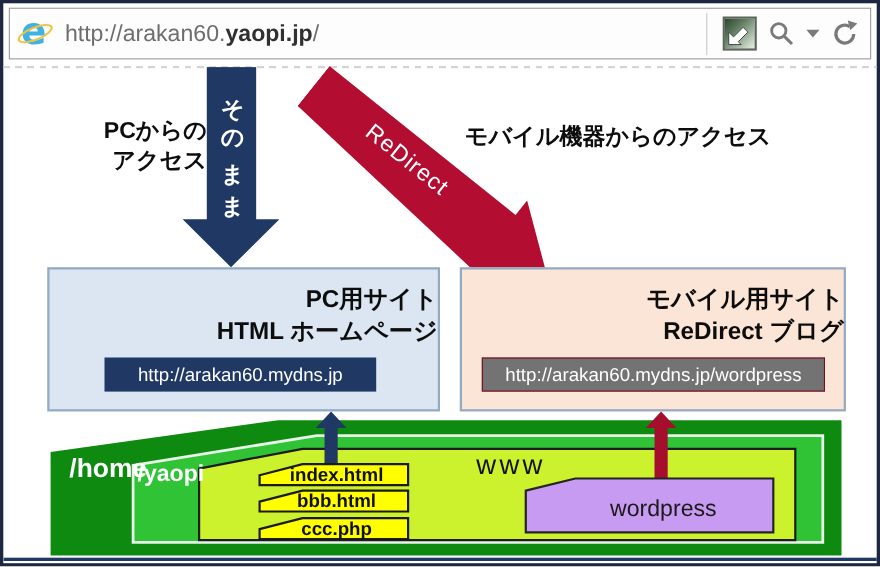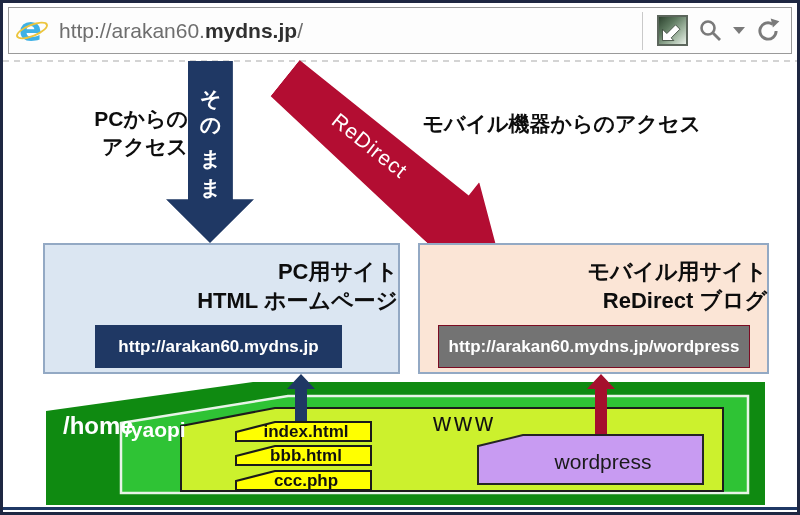--- a/index.html
+++ b/index.html
@@ -70,40 +70,40 @@
     position:absolute;inset:0;padding-right:54px;box-sizing:border-box;
     display:flex;align-items:center;justify-content:center;
     color:#fff;font-size:21px;letter-spacing:1px;
   }
   
   .site-box{position:absolute;top:240px;height:131px;box-sizing:border-box;border:2px solid #93a9c4;}
   .site-box.pc{left:40px;width:357px;background:#dbe6f2;}
   .site-box.mobile{left:415px;width:351px;background:#fbe5d6;}
   .site-title{margin:12px 0 0 30px;font-size:22px;font-weight:bold;color:#0d0d0d;line-height:29px;text-align:right;}
   .url-pill{
-    position:absolute;top:80px;height:43px;display:flex;align-items:center;justify-content:center;
-    color:#fff;font-size:17px;font-weight:bold;white-space:nowrap;
+    position:absolute;top:80px;height:31px;display:flex;align-items:center;justify-content:center;
+    color:#fff;font-size:17px;font-weight:normal;white-space:nowrap;
   }
   .url-pill.pc{left:50px;width:247px;background:#1f3864;}
   .url-pill.mobile{left:18px;width:312px;background:#737373;border:1px solid #7c0b22;box-sizing:border-box;}
   
   .fs-svg{position:absolute;left:0;top:370px;width:800px;height:140px;}
   .fs-label{font-family:"Liberation Sans",sans-serif;}
 </style>
 </head>
 <body>
 
 <div class="frame">
 
   <div class="addressbar">
     <span class="ie-logo">
       <span class="e">e</span>
       <span class="ring"></span>
     </span>
-    <span class="url-text"><span>http://arakan60.</span><span class="bold">mydns.jp</span><span>/</span></span>
+    <span class="url-text"><span>http://arakan60.</span><span class="bold">yaopi.jp</span><span>/</span></span>
     <span class="bar-right">
       <span class="separator"></span>
       <span class="page-icon icon-btn">
         <svg width="31" height="31" viewBox="0 0 31 31">
           <polygon points="4,27 4,14 9,19 19,9 24,14 14,24 17,27" fill="#ffffff" stroke="#3a463a" stroke-width="1"></polygon>
         </svg>
       </span>
       <span class="icon-btn">
         <svg width="25" height="25" viewBox="0 0 25 25">
           <circle cx="10" cy="10" r="6.5" fill="none" stroke="#7a7a7a" stroke-width="2.6"></circle>

